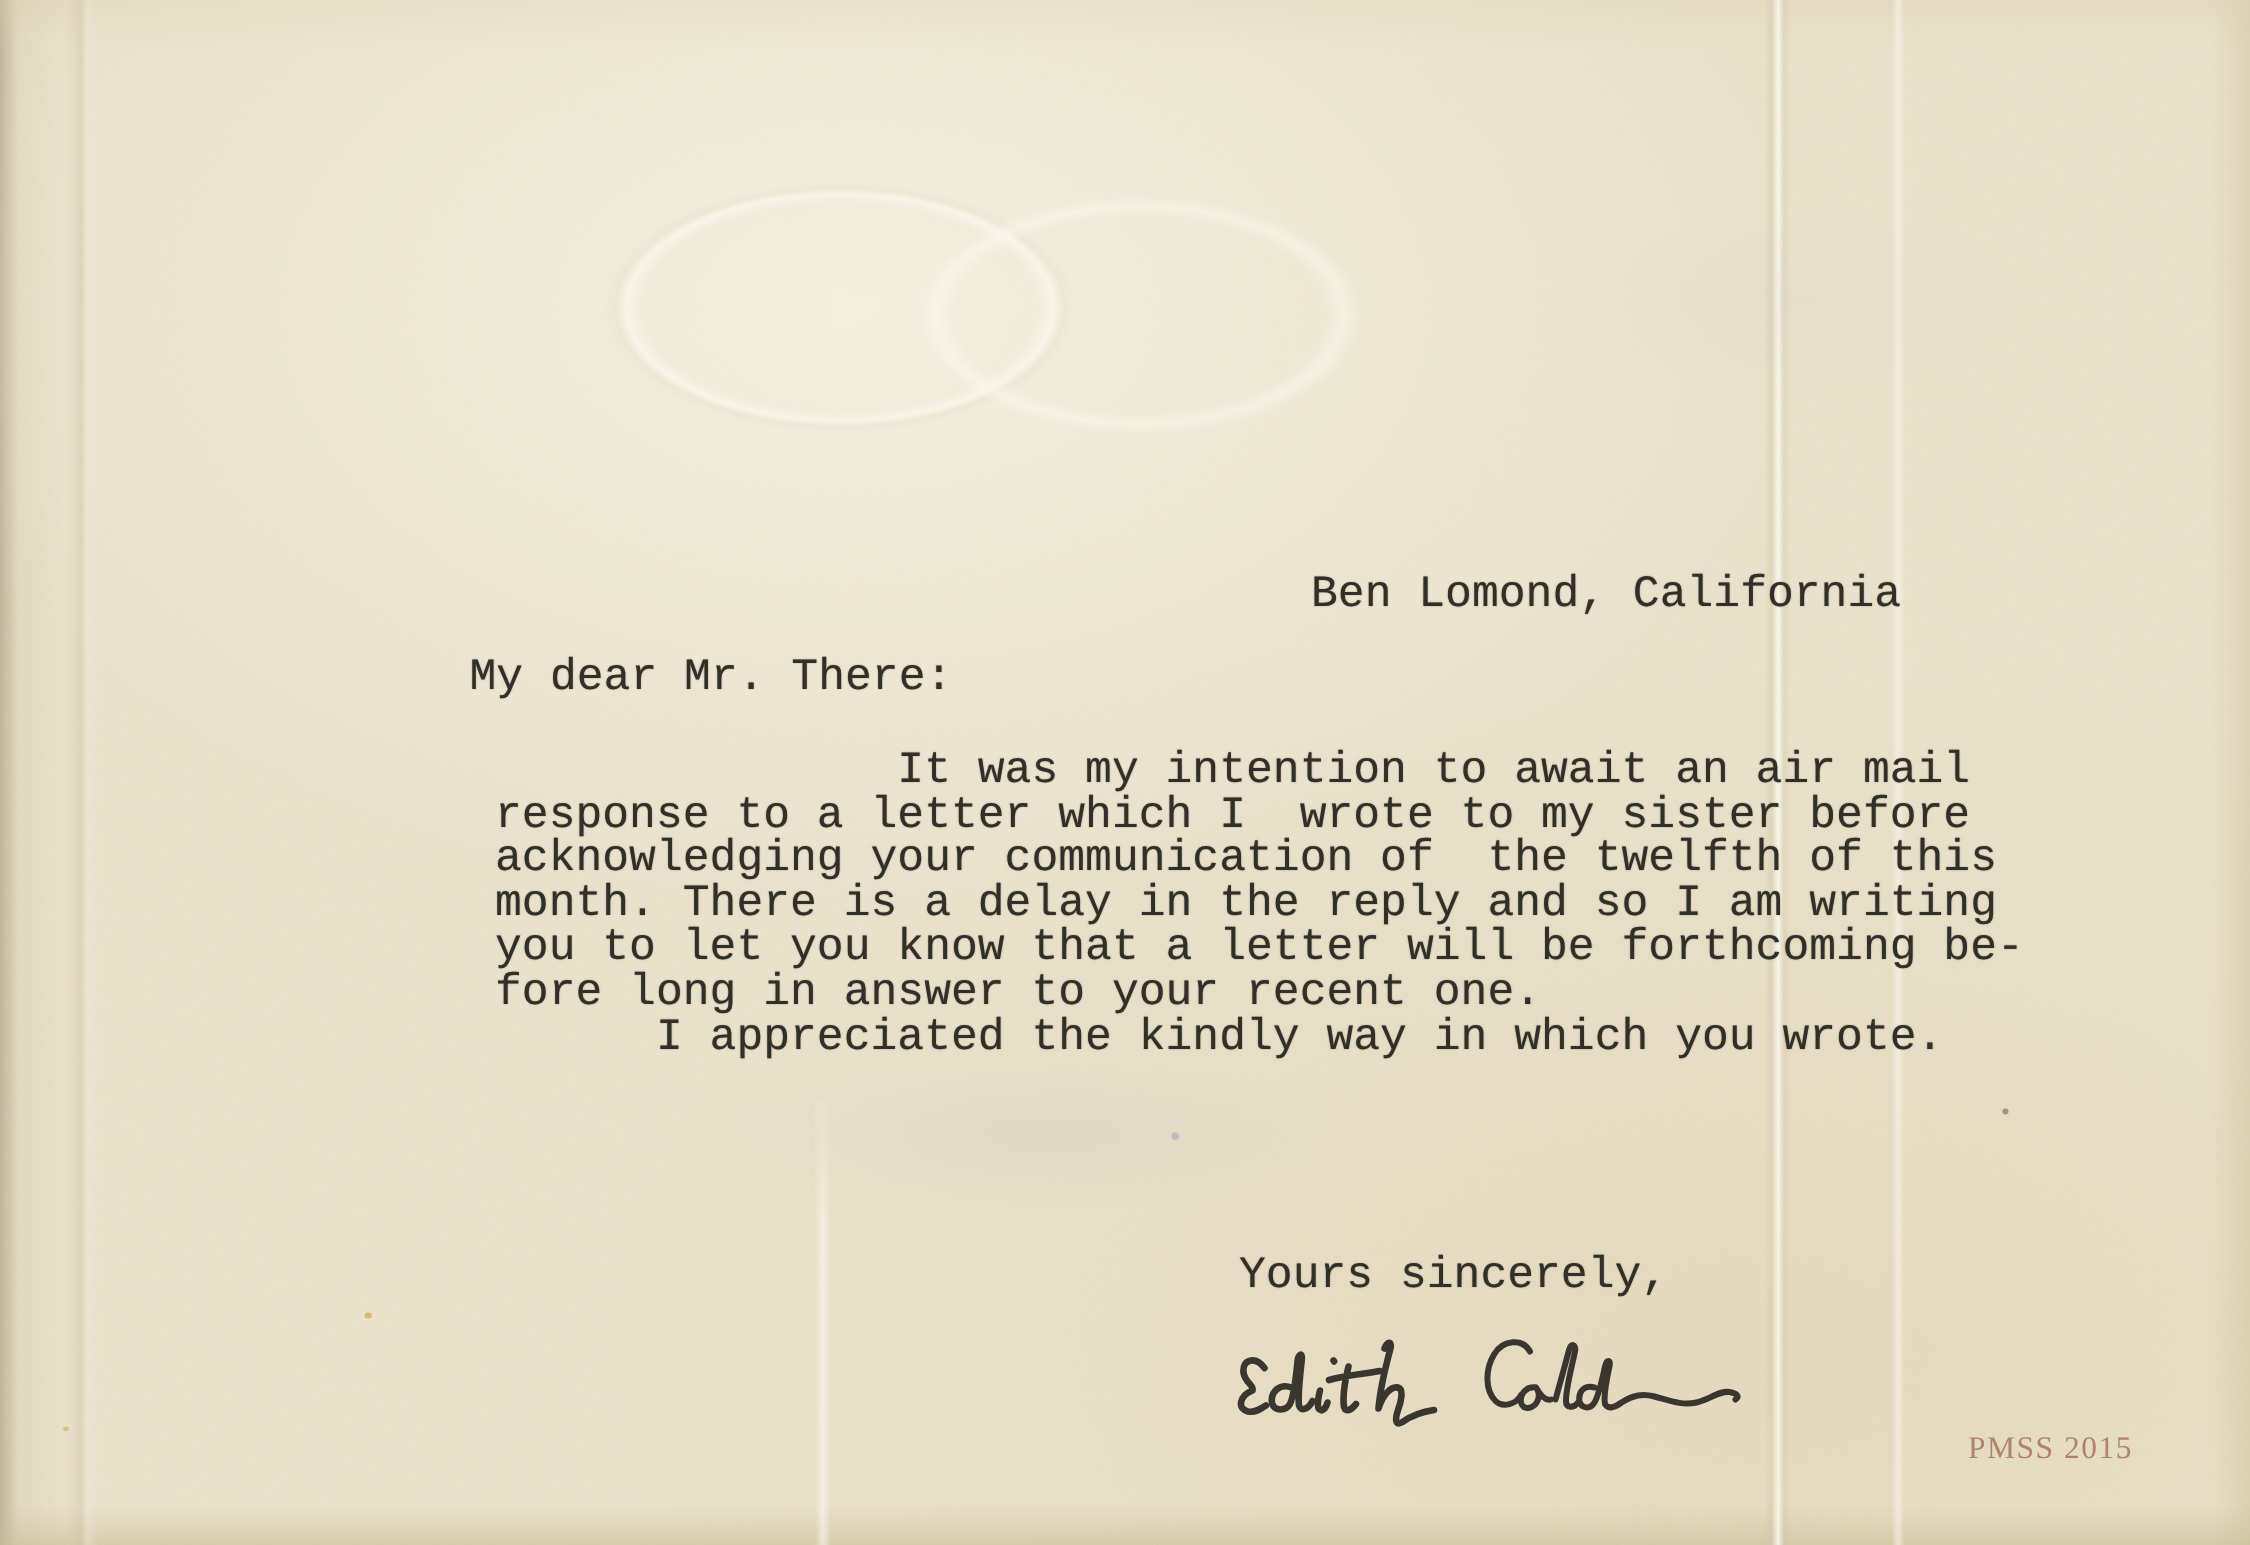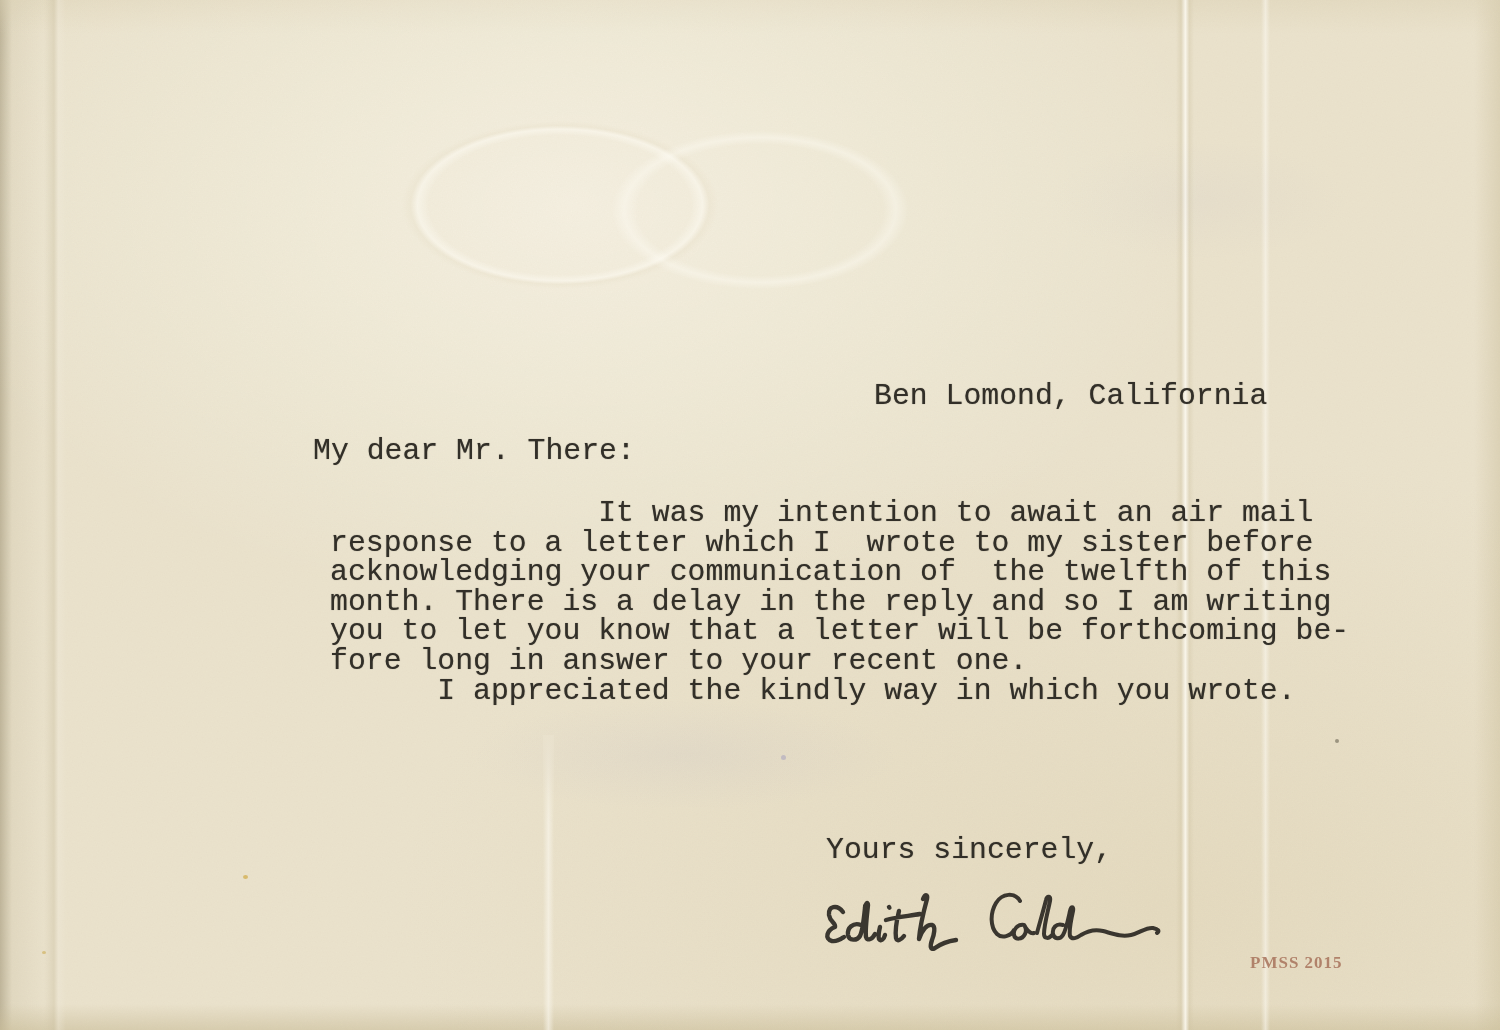--- a/index.html
+++ b/index.html
@@ -133,27 +133,26 @@
     fill: none;
     stroke: var(--signature_ink, #2b2823);
     stroke-opacity: 0.92;
     stroke-linecap: round;
     stroke-linejoin: round;
   }
   .sig-main { stroke-width: 4.4; }
   .sig-flow { stroke-width: 4.0; }
   .watermark {
     position: absolute;
-    left: 1250px; top: 953px;
+    left: 1312px; top: 953px;
     font-family: "Liberation Serif", "DejaVu Serif", serif;
-    font-size: 17px;
+    font-size: 21px;
     letter-spacing: 1px;
     color: var(--watermark, #a8735c);
     opacity: 0.85;
-    font-weight: bold;
   }
 </style>
 </head>
 <body>
 
 <div class="paper">
 
   <svg class="grain" width="1500" height="1030" xmlns="http://www.w3.org/2000/svg" aria-hidden="true">
     <filter id="pnoise" x="0" y="0" width="100%" height="100%">
       <feTurbulence type="fractalNoise" baseFrequency="0.8" numOctaves="2" seed="11"></feTurbulence>

